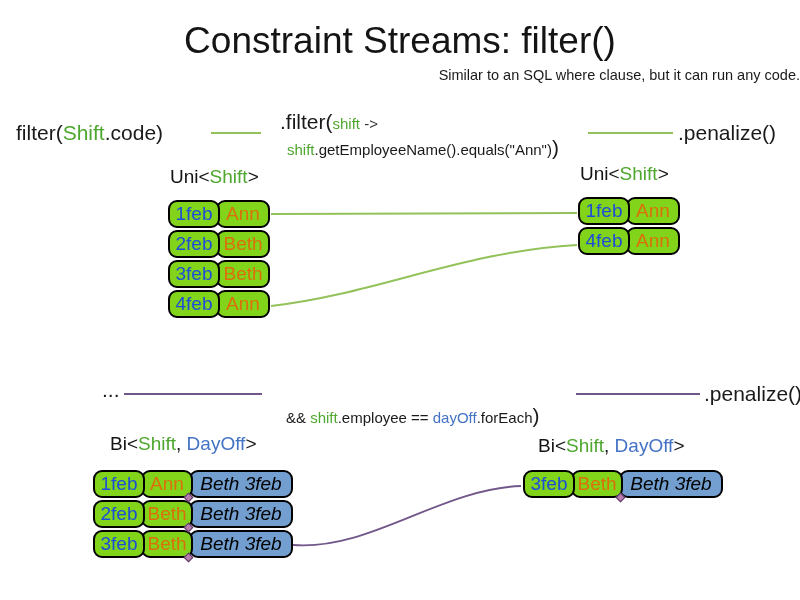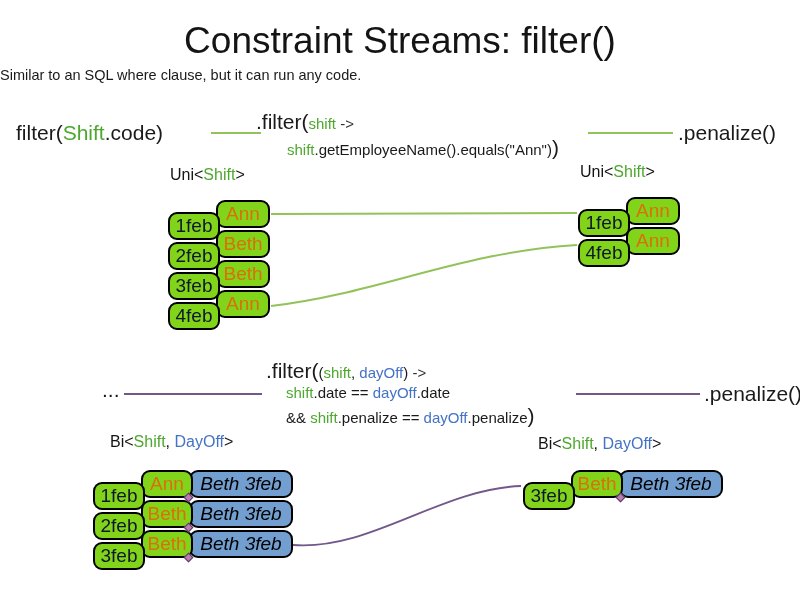--- a/index.html
+++ b/index.html
@@ -2,38 +2,38 @@
 <html style="--green-text: #4ea72e; --green-fill: #81d41a; --orange-text: #dd6e0c; --blue-text: #4472c4; --blue-fill: #729fcf; --green-line: #93c25b; --purple-line: #72578a;"><head>
 <meta charset="utf-8">
 <style>
   html,body { margin:0; padding:0; background:#fff; }
   .slide {
     position:relative; width:800px; height:600px; background:#ffffff;
     font-family:"Liberation Sans", sans-serif; overflow:hidden; color:#1a1a1a;padding-left:44px;
   }
   .abs { position:absolute; white-space:nowrap; }
   .title { width:800px; text-align:center; top:20px; left:0; font-size:37px; color:#141414; }
-  .subtitle { width:800px; text-align:left; top:67px; left:0; font-size:14.5px; color:#1a1a1a; }
+  .subtitle { width:800px; text-align:right; top:67px; left:0; font-size:14.5px; color:#1a1a1a; }
   .code { font-size:21px; color:#1a1a1a; line-height:1.1; }
   .sm { font-size:15px; line-height:1.1; }
   .lgin { font-size:21px; line-height:15px; }
   .gt { color:var(--green-text,#4ea72e); }
   .bt { color:var(--blue-text,#4472c4); }
   .arrow { color:#333333; }
-  .tlabel { font-size:16px; color:#141414; }
+  .tlabel { font-size:19px; color:#141414; }
   .connectors { position:absolute; left:0; top:0; z-index:0; }
   .gl { stroke:var(--green-line,#93c25b); stroke-width:2; fill:none; }
   .pl { stroke:var(--purple-line,#72578a); stroke-width:1.8; fill:none; }
   .trow { position:absolute; height:28px; display:flex; z-index:1; }
   .cell {
     border:2px solid #000; border-radius:9px; box-sizing:border-box; height:28px;
     display:flex; align-items:center; justify-content:center; font-size:19px;
     background:var(--green-fill,#81d41a);
   }
-  .cell.date { width:52px; color:#0f172a; z-index:3; position:relative;margin-top:12px; }
+  .cell.date { width:52px; color:#1d4ed8; z-index:3; position:relative; }
   .cell.name { width:54px; margin-left:-4px; color:var(--orange-text,#dd6e0c); z-index:2; position:relative;text-align:right; }
   .cell.name.narrow { width:52px; }
   .cell.pair { width:104px; margin-left:-4px; background:var(--blue-fill,#729fcf); color:#000; z-index:1; position:relative;font-style:italic; }
   .diamond {
     position:absolute; width:7px; height:7px; background:#b87fb0;
     border:1px solid #5c3a66; transform:rotate(45deg); z-index:4; box-sizing:border-box;
   }
 </style>
 </head>
 <body>
@@ -48,21 +48,21 @@
     <line class="pl" x1="124" y1="394" x2="262" y2="394"></line>
     <line class="pl" x1="576" y1="394" x2="700" y2="394"></line>
     <path class="pl" d="M293,545 C 370,551 440,489 521,486"></path>
   </svg>
 
   <div class="abs title">Constraint Streams: filter()</div>
   <div class="abs subtitle">Similar to an SQL where clause, but it can run any code.</div>
 
   <div class="abs code" style="left:16px; top:121px;"><span>filter(</span><span class="gt">Shift</span><span>.code)</span></div>
 
-  <div class="abs code" style="left:256px; top:110px;"><span>.filter(</span><span class="sm gt">shift</span><span class="sm arrow"> -&gt;</span></div>
+  <div class="abs code" style="left:280px; top:110px;"><span>.filter(</span><span class="sm gt">shift</span><span class="sm arrow"> -&gt;</span></div>
 
   <div class="abs sm" style="left:287px; top:140px;"><span class="gt">shift</span><span>.getEmployeeName().equals("Ann")</span><span class="lgin">)</span></div>
 
   <div class="abs code" style="left:678px; top:121px;">.penalize()</div>
 
   <div class="abs tlabel" style="left:170px; top:166px;"><span>Uni&lt;</span><span class="gt">Shift</span><span>&gt;</span></div>
   <div class="abs tlabel" style="left:580px; top:163px;"><span>Uni&lt;</span><span class="gt">Shift</span><span>&gt;</span></div>
 
   <div class="trow" style="left:168px; top:200px;">
     <div class="cell date">1feb</div>
@@ -85,25 +85,23 @@
     <div class="cell date">1feb</div>
     <div class="cell name">Ann</div>
   </div>
   <div class="trow" style="left:578px; top:227px;">
     <div class="cell date">4feb</div>
     <div class="cell name">Ann</div>
   </div>
 
   <div class="abs code" style="left:102px; top:378px;">...</div>
 
-  <div class="abs code" style="left:266px; top:359px;"><span>.filter(</span><span class="sm">(</span><span class="sm gt">shift</span><span class="sm">, </span><span class="sm bt">dayOff</span><span class="sm">)</span><span class="sm arrow"> -&gt;</span></div>
 
-  <div class="abs sm" style="left:286px; top:385px;"><span class="gt">shift</span><span>.date == </span><span class="bt">dayOff</span><span>.date</span></div>
 
-  <div class="abs sm" style="left:286px; top:408px;"><span>&amp;&amp; </span><span class="gt">shift</span><span>.penalize == </span><span class="bt">dayOff</span><span>.penalize</span><span class="lgin">)</span></div>
+  <div class="abs sm" style="left:286px; top:408px;"><span>&amp;&amp; </span><span class="gt">shift</span><span>.employee == </span><span class="bt">dayOff</span><span>.forEach</span><span class="lgin">)</span></div>
 
   <div class="abs code" style="left:704px; top:382px;">.penalize()</div>
 
   <div class="abs tlabel" style="left:110px; top:433px;"><span>Bi&lt;</span><span class="gt">Shift</span><span>, </span><span class="bt">DayOff</span><span>&gt;</span></div>
   <div class="abs tlabel" style="left:538px; top:435px;"><span>Bi&lt;</span><span class="gt">Shift</span><span>, </span><span class="bt">DayOff</span><span>&gt;</span></div>
 
   <div class="trow" style="left:93px; top:470px;">
     <div class="cell date">1feb</div>
     <div class="cell name narrow">Ann</div>
     <div class="cell pair">Beth 3feb</div>

